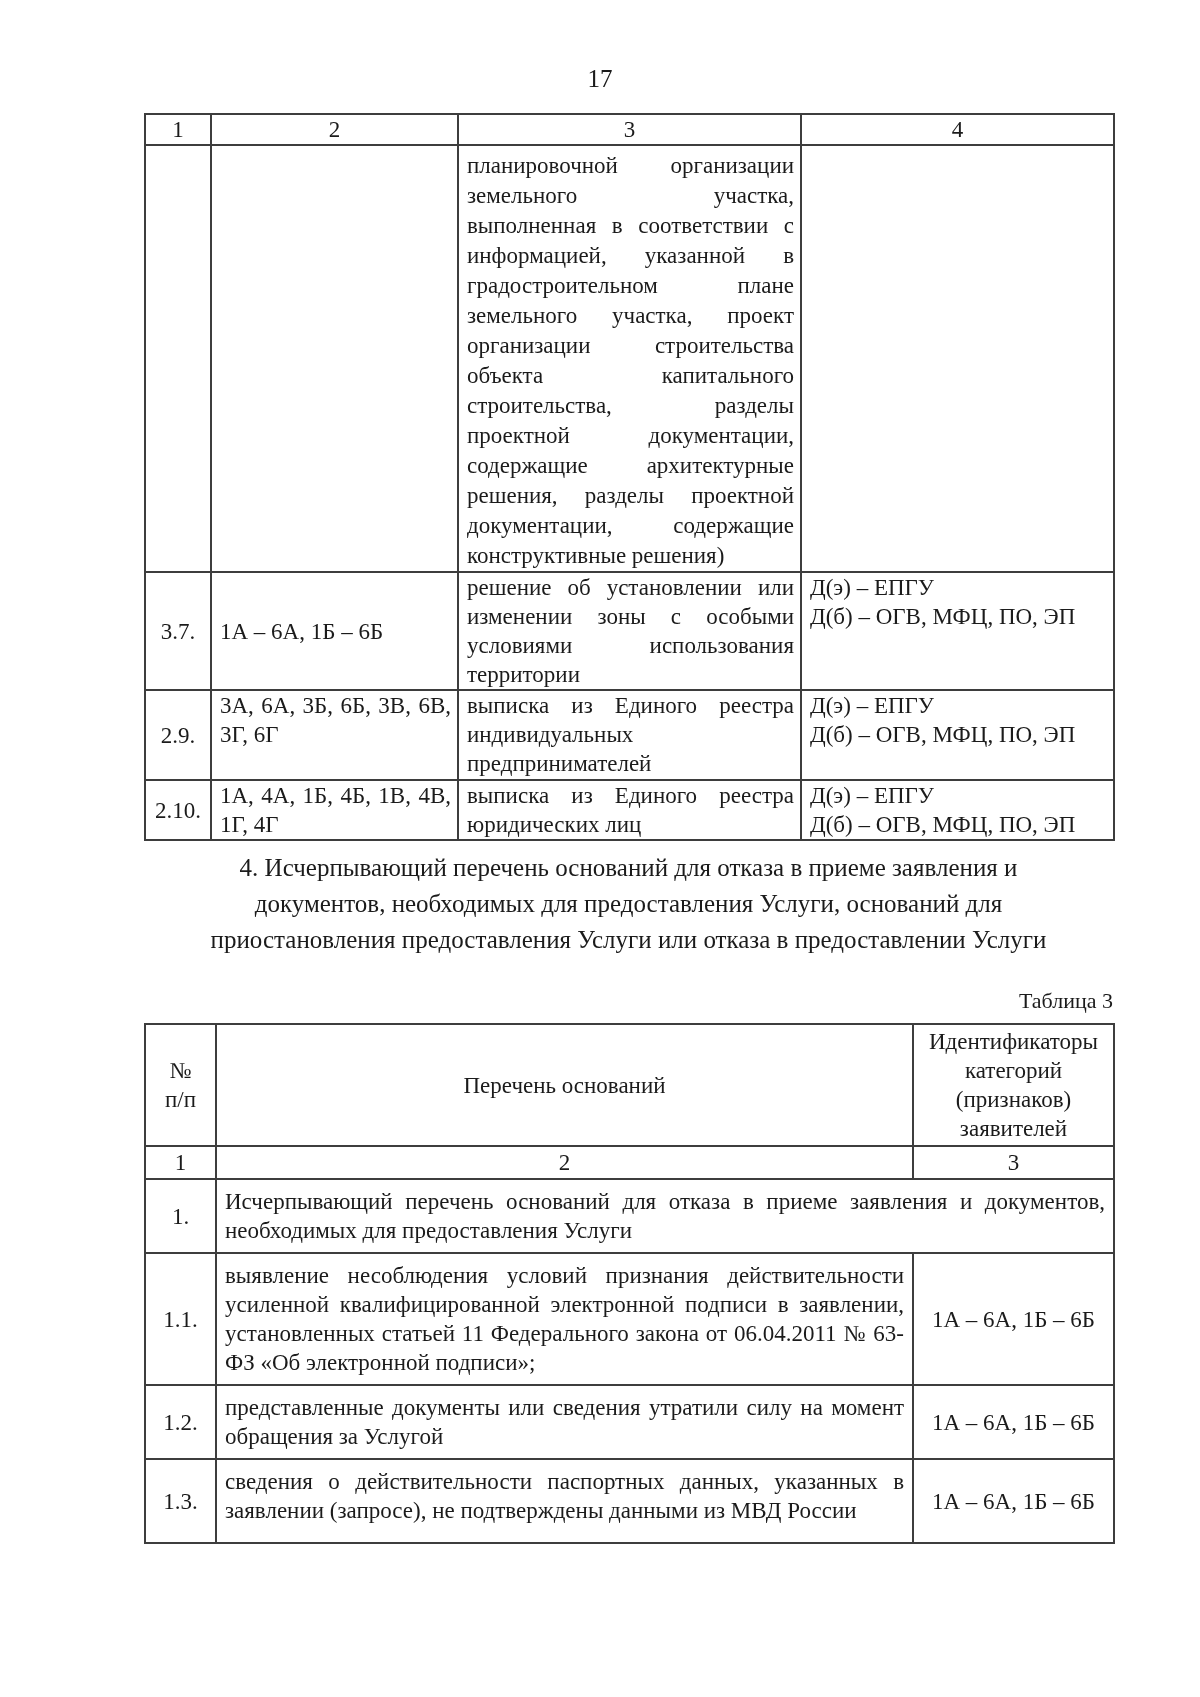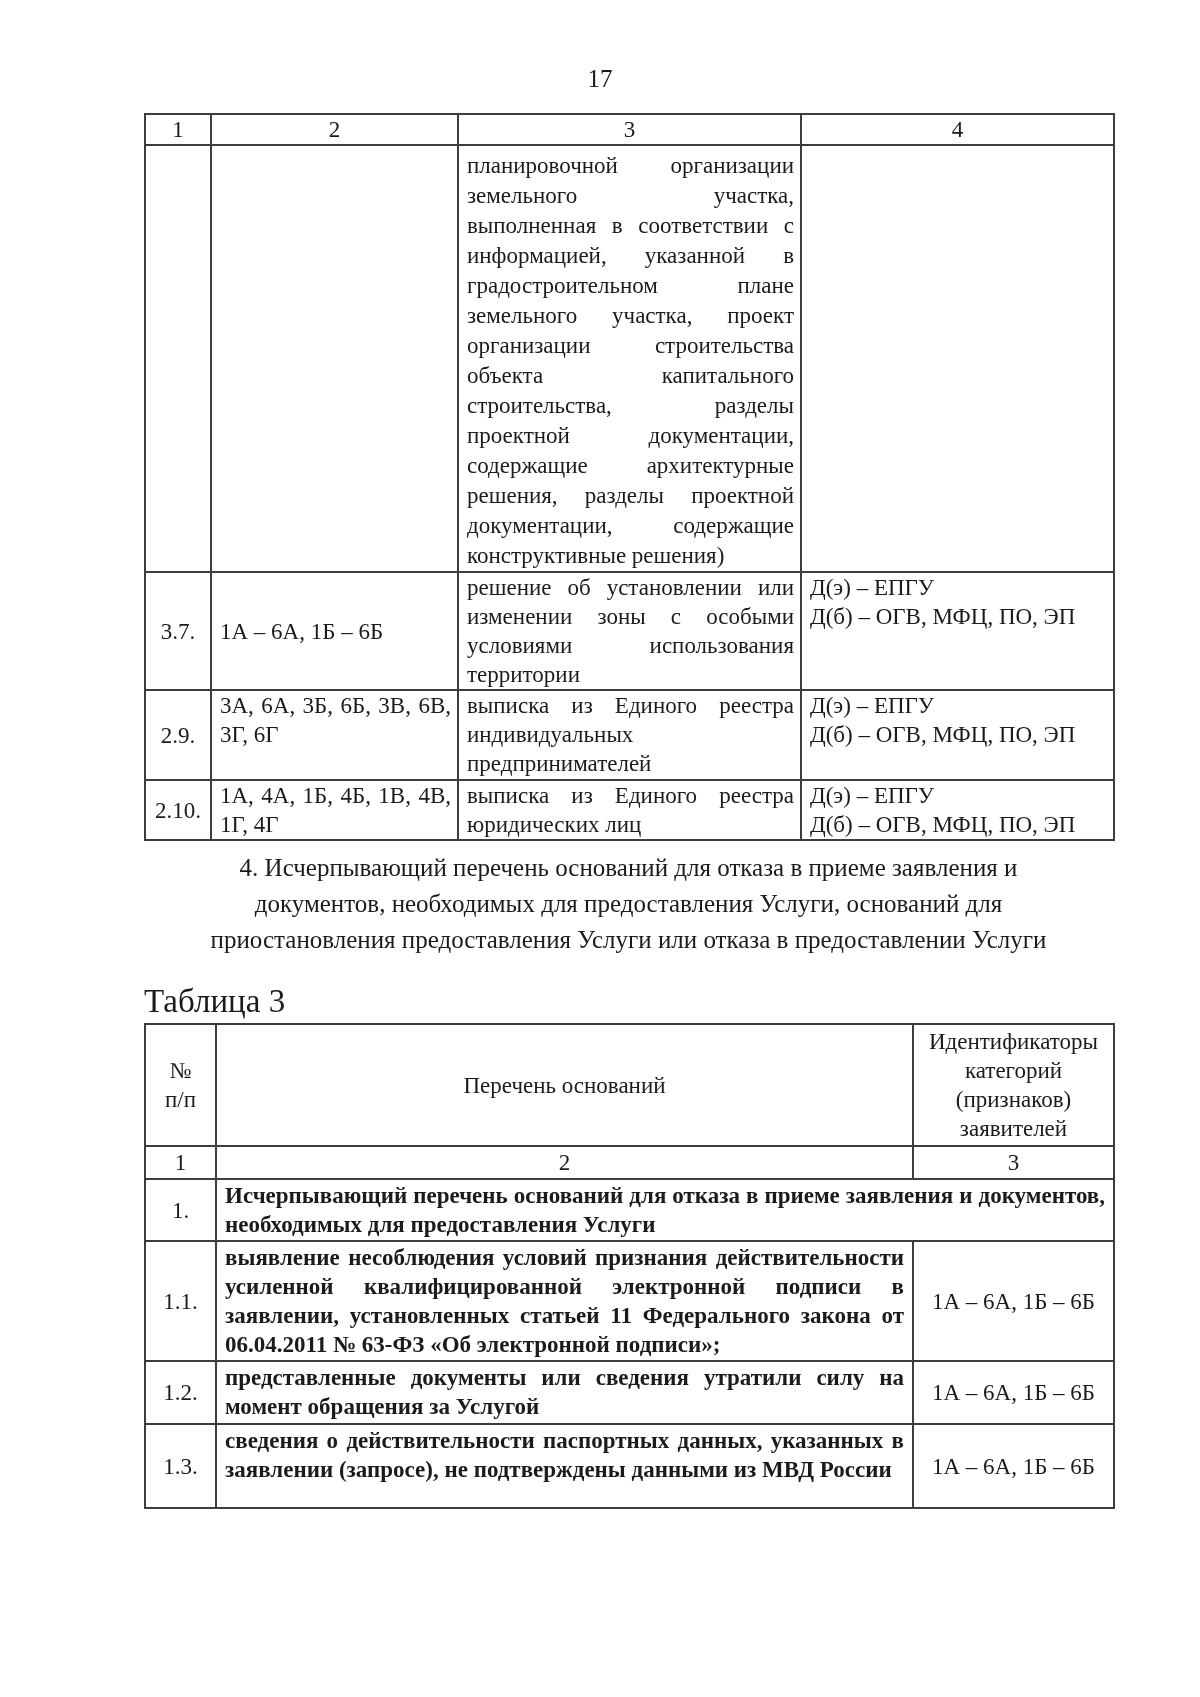--- a/index.html
+++ b/index.html
@@ -32,21 +32,21 @@
   }
 
   
   .cnum   { text-align: center; vertical-align: middle; padding: 0 2px; }
   .justify{ text-align: justify; }
   .mid    { vertical-align: middle; }
   .chan   { white-space: pre; padding-right: 0; }
   .contdoc{ line-height: 30px; padding-top: 5px; }
   .th     { text-align: center; vertical-align: middle; white-space: pre-line; padding: 0 4px; }
   .ident  { text-align: center; vertical-align: middle; white-space: pre; padding: 0 2px; }
-  .reason { text-align: justify; padding: 1px 8px; font-weight: bold; }
+  .reason { text-align: justify; padding: 7px 8px; }
 
   
   .rh   { height: 30px; }
   .rcont{ height: 408px; }
   .r28  { height: 116px; }
   .r29  { height: 90px; }
   .r210 { height: 60px; }
 
   
   .t3h  { height: 122px; }
@@ -57,21 +57,21 @@
   .t3r13{ height: 84px; }
   .t3r14{ height: 60px; }
 
   .section-heading {
     position: absolute; top: 850px; left: 144px; width: 969px;
     text-align: center; font-size: 25px; line-height: 36px;
     white-space: pre-line;
   }
   .table-caption {
     position: absolute; top: 986px; left: 144px; width: 969px;
-    font-size: 33px; line-height: 30px;
+    text-align: right; font-size: 22px; line-height: 30px;
     padding-right: 0;
     font-family: Liberation Serif, serif;
   }
 </style>
 </head>
 <body>
 
 <div class="page">
 
   <div class="page-number">17</div>

